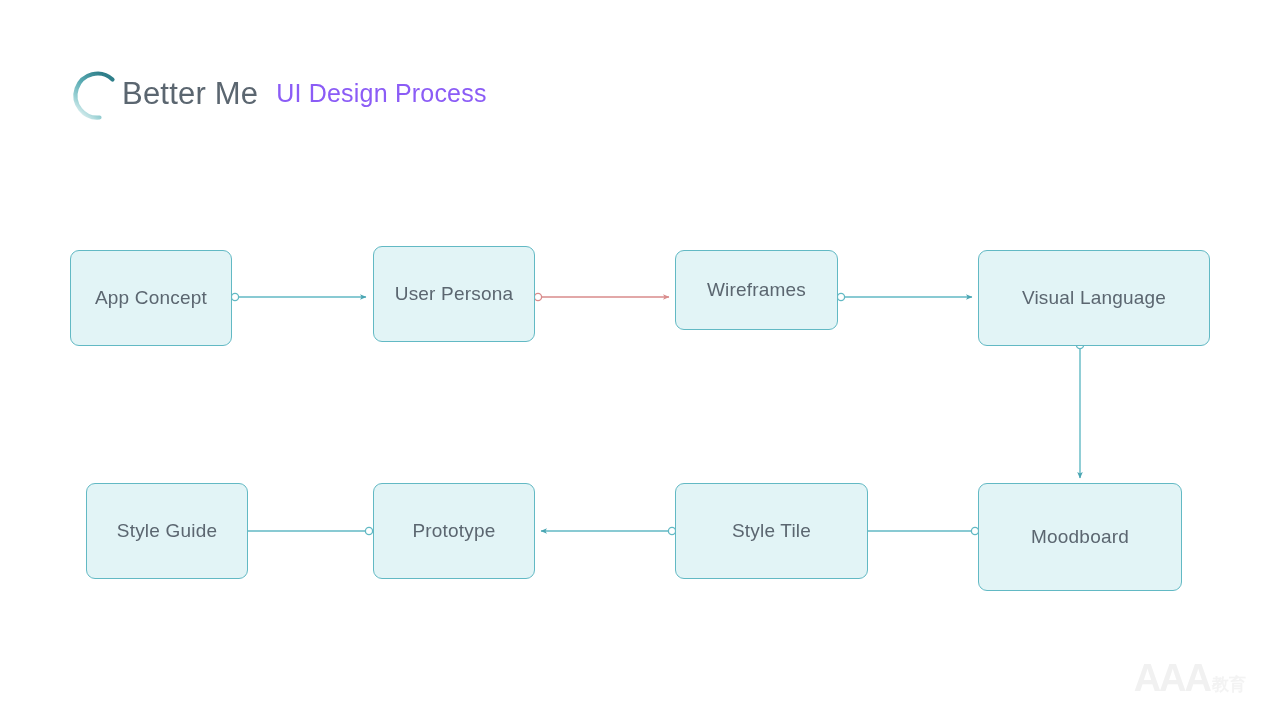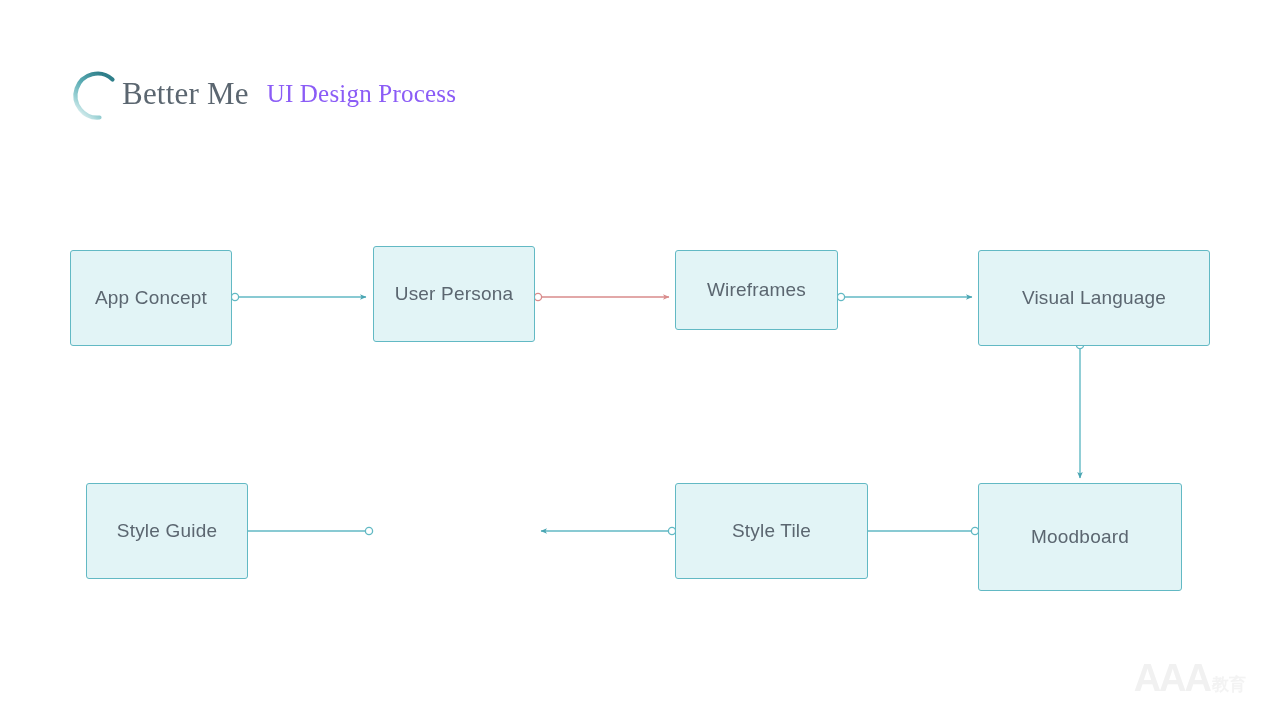--- a/index.html
+++ b/index.html
@@ -20,21 +20,20 @@
   }
 
   
   #header {
     position: absolute;
     left: 66px;
     top: 52px;
     height: 84px;
     display: flex;
     align-items: center;
-    font-family: Liberation Serif, serif;
   }
   #logo-mark {
     position: relative;
     width: 56px;
     height: 62px;
     flex: 0 0 auto;
     margin-right: -2px;
   }
   #logo-mark svg {
     display: block;
@@ -72,21 +71,21 @@
     width: 1268px;
     height: 709px;
     pointer-events: none;
   }
 
   .node {
     position: absolute;
     box-sizing: border-box;
     background: #e2f4f6;
     border: 1.4px solid #62b9c4;
-    border-radius: 3px;
+    border-radius: 9px;
     display: flex;
     align-items: center;
     justify-content: center;
     color: #5b6670;
     font-size: 19px;
     font-weight: 400;
     letter-spacing: 0.2px;
     white-space: nowrap;
   }
 
@@ -223,20 +222,23 @@
     </div>
 
     <div class="node" style="left:978px; top:483px; width:204px; height:108px;">
       <span>Moodboard</span>
     </div>
 
     <div class="node" style="left:675px; top:483px; width:193px; height:96px;">
       <span>Style Tile</span>
     </div>
 
+    <div class="node" style="left:373px; top:483px; width:162px; height:96px;">
+      <span>Prototype</span>
+    </div>
 
     <div class="node" style="left:70px;  top:483px; width:162px; height:96px;margin-left:16px;">
       <span>Style Guide</span>
     </div>
 
 
   </div>
 
   <div id="watermark">
     <span id="watermark-aaa">AAA</span>

